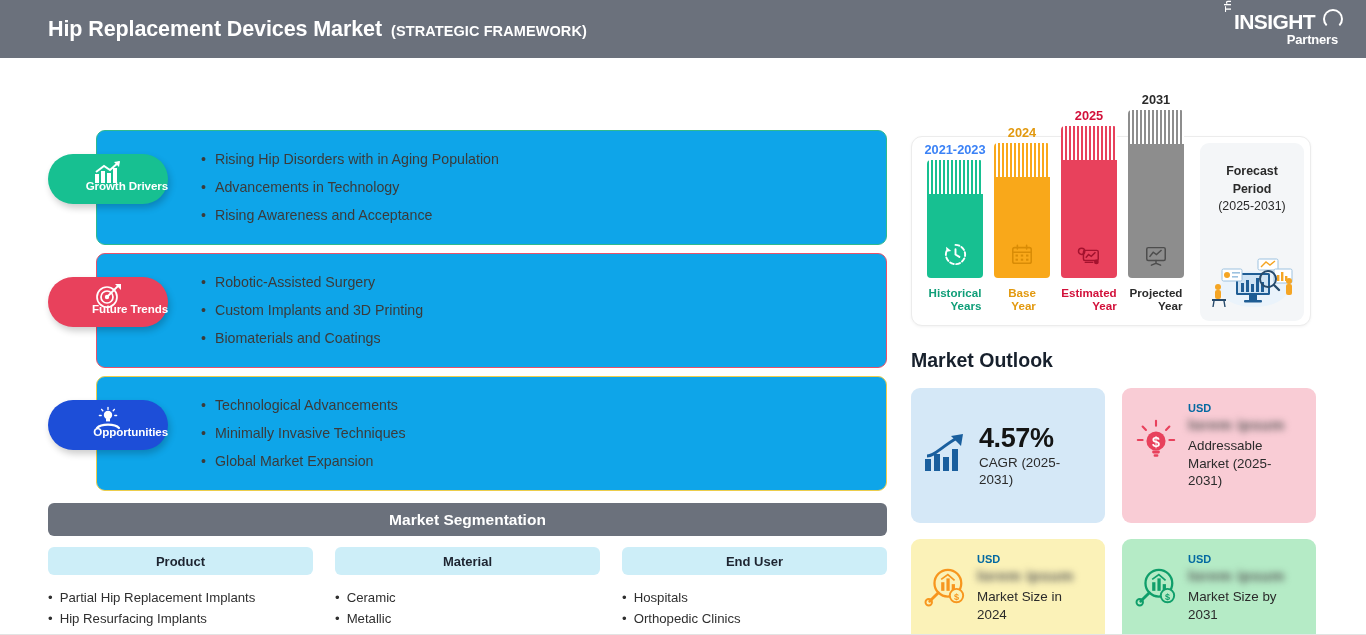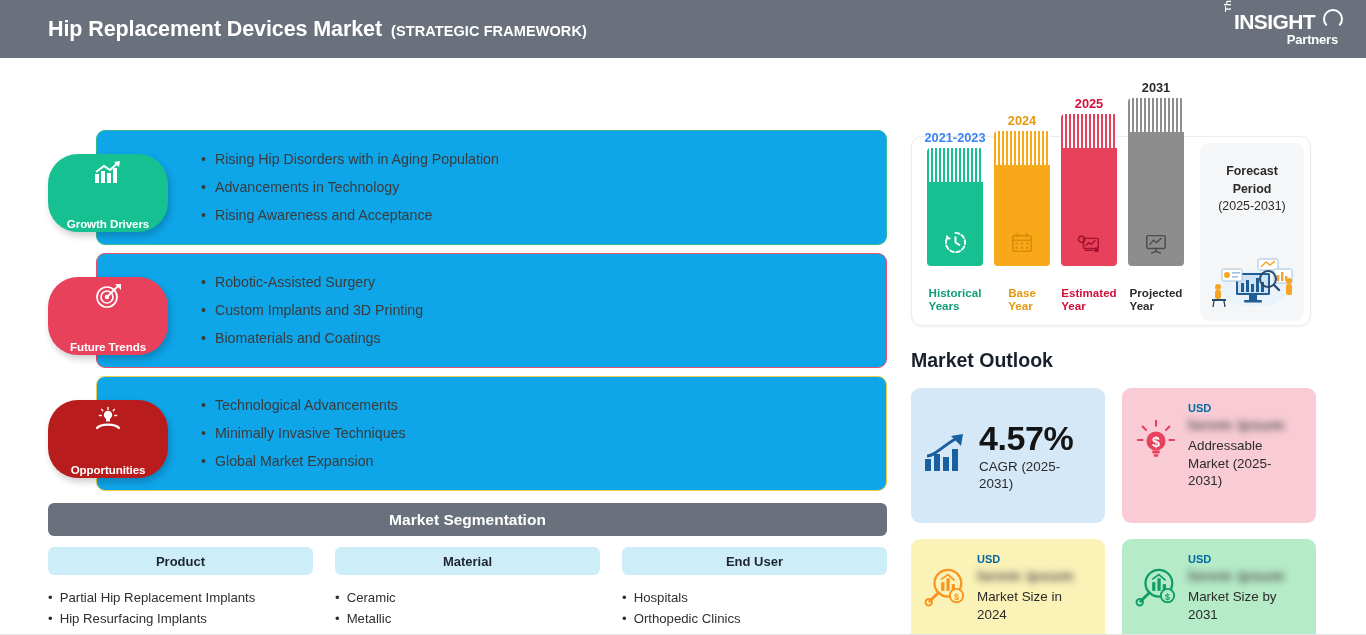--- a/index.html
+++ b/index.html
@@ -77,40 +77,40 @@
   .drv-li {
     font-size: 14.2px;
     color: #3b3b3b;
     line-height: 28.2px;
     white-space: nowrap;
   }
   .drv-li::before { content: "\2022"; margin-right: 9px; color: #3b3b3b; }
 
   .pill {
     position: absolute; left: 48px;
-    width: 120px; height: 78px;
+    width: 120px; height: 50px;
     border-radius: 30px 30px 30px 30px;
     display: flex; flex-direction: column;
-    align-items: center; justify-content: flex-end;
-    padding-bottom: 2px;
+    align-items: flex-end; justify-content: flex-end;
+    padding-bottom: 12px;
     box-shadow: 2px 4px 7px rgba(0,0,0,.20);
     z-index: 3;
   }
   .pill .plabel {
     color: #fff; font-size: 11.6px; font-weight: bold;
     letter-spacing: -0.1px; white-space: nowrap;
   }
   .pill .picon {
     position: absolute; top: 6px; left: 50%;
     transform: translateX(-50%);
     width: 30px; height: 26px;
   }
   .pill.green  { background: #17c091; }
   .pill.red    { background: #e8415c; }
-  .pill.yellow { background: #b91c1c; }
+  .pill.yellow { background: #1d4ed8; }
 
   
   #seg-header {
     position: absolute; left: 48px; top: 445px;
     width: 839px; height: 33px;
     background: #6b717c; border-radius: 6px;
     display: flex; align-items: center; justify-content: center;
   }
   #seg-header span {
     color: #fff; font-size: 15.5px; font-weight: bold;
@@ -149,21 +149,21 @@
     width: 56px; border-radius: 4px; overflow: hidden;
     display: flex; flex-direction: column;
   }
   .bar-strip { height: 34px; }
   .bar-solid {
     flex: 1; display: flex; align-items: flex-end; justify-content: center;
     padding-bottom: 7px;
   }
   .bar-cap {
     font-size: 11.6px; font-weight: bold; line-height: 13.6px;
-    text-align: left; margin-top: 20px; white-space: nowrap;
+    text-align: right; margin-top: 8px; white-space: nowrap;
   }
 
   #forecast-box {
     position: absolute; right: 6px; top: 6px;
     width: 104px; height: 178px;
     background: #f4f6f8; border-radius: 9px;
     padding-top: 20px;
   }
   #forecast-box .ftxt {
     text-align: center; font-size: 12.4px; color: #2a2a2a;
@@ -182,21 +182,21 @@
     padding: 0 12px;
   }
   .oc-body { display: flex; flex-direction: column; }
   .oc-usd { font-size: 11px; font-weight: bold; color: #0369a1; }
   .oc-blur {
     font-size: 15.5px; font-weight: bold; color: #555;
     filter: blur(3.6px); letter-spacing: .4px; margin: 2px 0 3px;
     user-select: none;
   }
   .oc-cap { font-size: 13.4px; color: #2b2b2b; line-height: 17.5px; }
-  .oc-big { font-size: 34px; font-weight: bold; color: #141414; letter-spacing: -.4px; }
+  .oc-big { font-size: 27px; font-weight: bold; color: #141414; letter-spacing: -.4px; }
 
   #card-cagr   { left: 911px; top: 330px;  width: 194px; height: 135px; background: #d5e8f7; }
   #card-addr   { left: 1122px; top: 330px; width: 194px; height: 135px; background: #f9ccd5; align-items: flex-start; padding-top: 14px; }
   #card-size24 { left: 911px; top: 481px;  width: 194px; height: 117px; background: #fbf2b8; align-items: flex-start; padding-top: 14px; }
   #card-size31 { left: 1122px; top: 481px; width: 194px; height: 117px; background: #b5ebc6; align-items: flex-start; padding-top: 14px; }
 </style>
 </head>
 <body>
 
 <div id="header">

